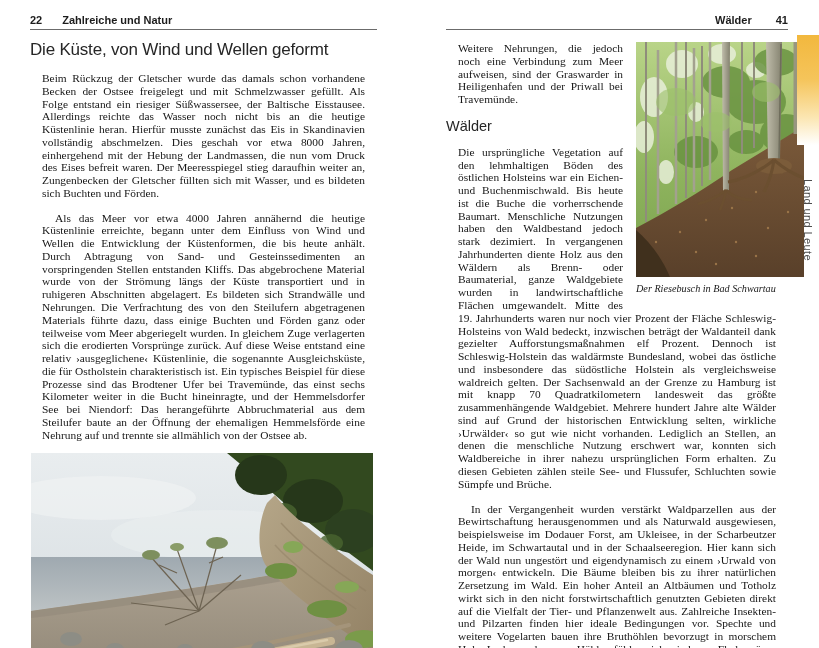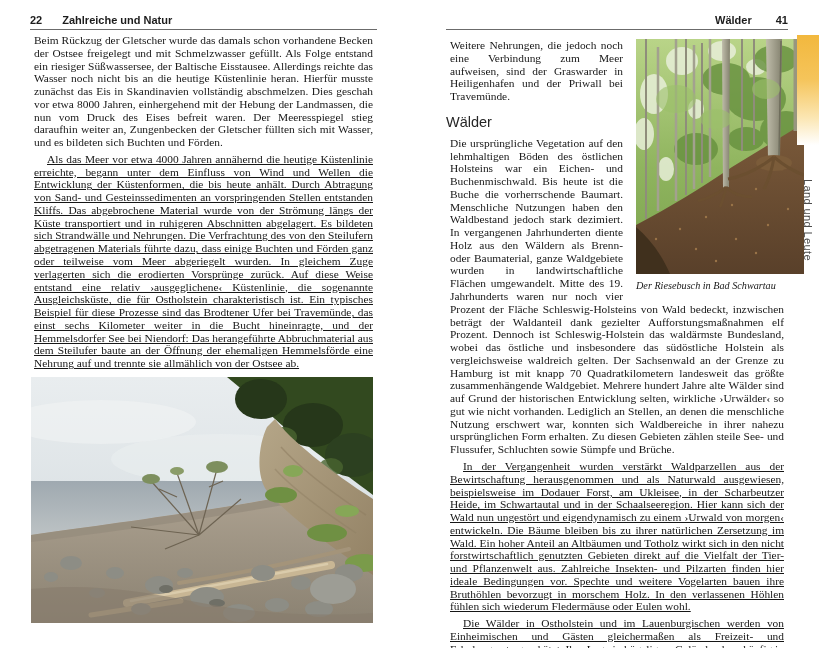--- a/index.html
+++ b/index.html
@@ -18,23 +18,23 @@
   .running-header.right{justify-content:flex-end;}
   .running-header.right .pagenum{margin-left:24px;}
 
   
   h1.section-heading{font-family:"Liberation Sans",sans-serif;font-size:17px;font-weight:400;
     color:#262626;margin:10px 0 9px 0;letter-spacing:-0.2px;}
   h2.section-heading{font-family:"Liberation Sans",sans-serif;font-size:14.5px;font-weight:400;
     color:#262626;margin:11px 0 7px 0;}
 
   
-  .bodytext p{margin:4px;font-size:11.4px;line-height:1.12;text-align:justify;
+  .bodytext p{margin:12px;font-size:11.4px;line-height:1.12;text-align:justify;
     hyphens:auto;-webkit-hyphens:auto;}
-  .bodytext p.indent{text-indent:13px;text-decoration:underline;}
+  .bodytext p.indent{text-indent:13px;}
 
   
   figure{margin:0;}
   .figure-coast{margin-top:7px;width:342px;margin-left:1px;}
   .figure-forest{float:right;width:152px;margin:0 0 5px 13px;}
   figcaption{font-style:italic;font-size:10.6px;color:#161616;margin-top:6px;line-height:1.1;}
   .figure-forest figcaption{font-size:10.2px;white-space:nowrap;}
   .photo{display:block;}
 
   
@@ -48,20 +48,21 @@
 <body>
 
 <div class="spread">
 
   <div class="page-left">
     <div class="running-header left">
       <span class="pagenum">22</span>
       <span>Zahlreiche und Natur</span>
     </div>
 
+    <h1 class="section-heading">Die Küste, von Wind und Wellen geformt</h1>
 
     <div class="bodytext">
       <p>Beim Rückzug der Gletscher wurde das damals schon vorhandene Becken der Ostsee freigelegt und mit Schmelzwasser gefüllt. Als Folge entstand ein riesiger Süßwassersee, der Baltische Eisstausee. Allerdings reichte das Wasser noch nicht bis an die heutige Küstenlinie heran. Hierfür musste zunächst das Eis in Skandinavien vollständig abschmelzen. Dies geschah vor etwa 8000 Jahren, einhergehend mit der Hebung der Landmassen, die nun vom Druck des Eises befreit waren. Der Meeresspiegel stieg daraufhin weiter an, Zungenbecken der Gletscher füllten sich mit Wasser, und es bildeten sich Buchten und Förden.</p>
       <p class="indent">Als das Meer vor etwa 4000 Jahren annähernd die heutige Küstenlinie erreichte, begann unter dem Einfluss von Wind und Wellen die Entwicklung der Küstenformen, die bis heute anhält. Durch Abtragung von Sand- und Gesteinssedimenten an vorspringenden Stellen entstanden Kliffs. Das abgebrochene Material wurde von der Strömung längs der Küste transportiert und in ruhigeren Abschnitten abgelagert. Es bildeten sich Strandwälle und Nehrungen. Die Verfrachtung des von den Steilufern abgetragenen Materials führte dazu, dass einige Buchten und Förden ganz oder teilweise vom Meer abgeriegelt wurden. In gleichem Zuge verlagerten sich die erodierten Vorsprünge zurück. Auf diese Weise entstand eine relativ ›ausgeglichene‹ Küstenlinie, die sogenannte Ausgleichsküste, die für Ostholstein charakteristisch ist. Ein typisches Beispiel für diese Prozesse sind das Brodtener Ufer bei Travemünde, das einst sechs Kilometer weiter in die Bucht hineinragte, und der Hemmelsdorfer See bei Niendorf: Das herangeführte Abbruchmaterial aus dem Steilufer baute an der Öffnung der ehemaligen Hemmelsförde eine Nehrung auf und trennte sie allmählich von der Ostsee ab.</p>
     </div>
 
     <figure class="figure-coast">
       <svg class="photo" viewBox="0 0 342 246" width="342" height="246" role="img">
         <defs>
           <linearGradient id="sky" x1="0" y1="0" x2="0" y2="1">

